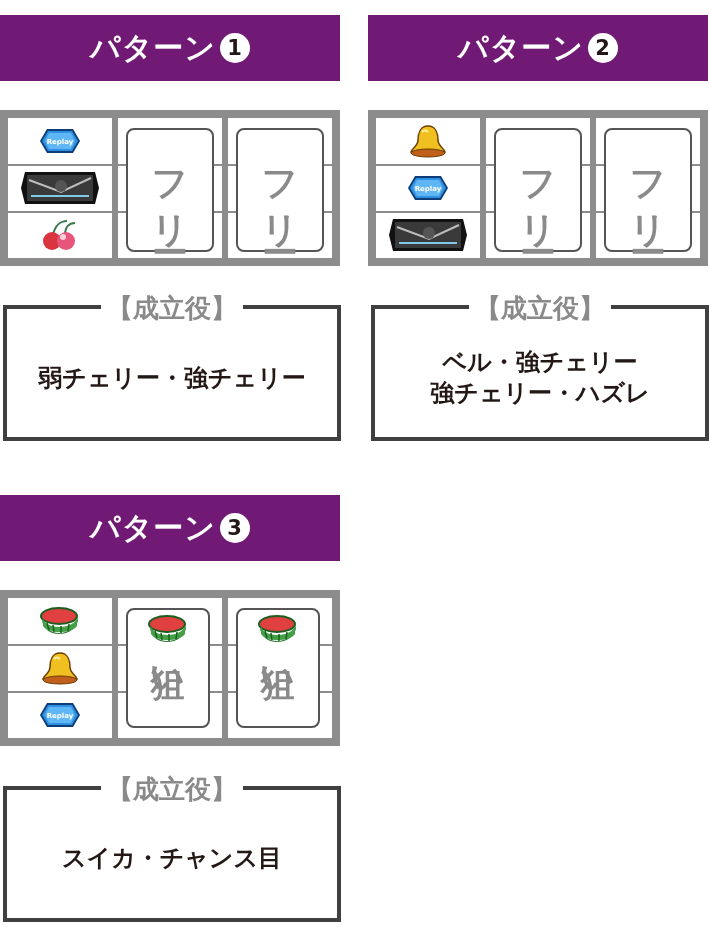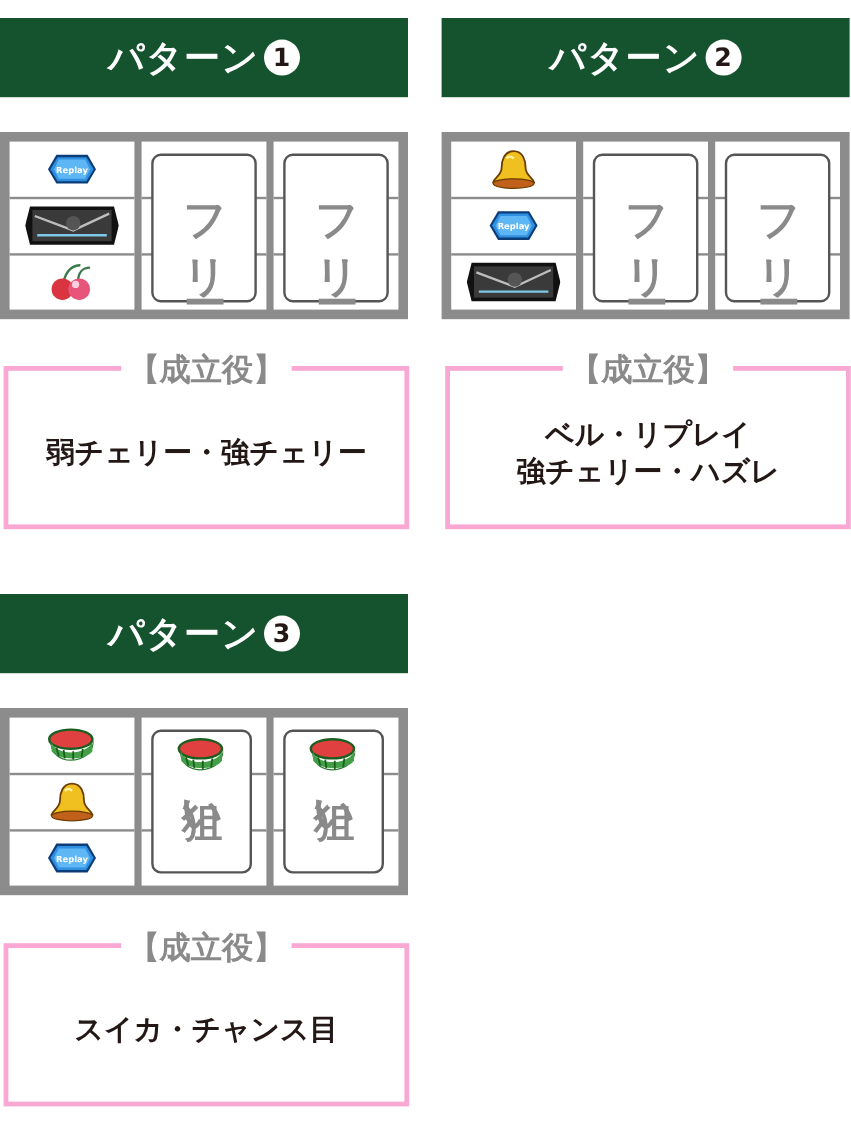--- a/index.html
+++ b/index.html
@@ -1,38 +1,38 @@
 <!DOCTYPE html>
 <html><head>
 <meta charset="utf-8">
 <style>
   html,body{margin:0;padding:0;background:#ffffff;}
   body{width:709px;height:935px;position:relative;overflow:hidden;font-family:"DejaVu Sans",sans-serif;}
   .pattern{position:absolute;width:340px;}
-  .header{position:absolute;left:0;top:0;width:340px;height:66px;background:#14532d;color:#ffffff;
+  .header{position:absolute;left:0;top:0;width:340px;height:66px;background:#701a75;color:#ffffff;
     display:flex;align-items:center;justify-content:center;font-weight:bold;font-size:30px;letter-spacing:1px;}
   .header .num{display:inline-flex;align-items:center;justify-content:center;width:30px;height:30px;border-radius:50%;
     background:#ffffff;color:#231815;font-size:21px;font-weight:bold;margin-left:4px;}
   .reels{position:absolute;left:0;top:95px;width:340px;height:156px;background:#8c8c8c;}
   .reel{position:absolute;top:8px;height:140px;background:#ffffff;}
   .reel.r1{left:8px;width:104px;}
   .reel.r2{left:118px;width:104px;}
   .reel.r3{left:228px;width:104px;}
   .cell{position:absolute;left:0;width:100%;height:46px;display:flex;align-items:center;justify-content:center;}
   .cell.c0{top:0;}
   .cell.c1{top:47px;}
   .cell.c2{top:94px;}
   .rowline{position:absolute;left:0;width:100%;height:2px;background:#8c8c8c;}
   .rowline.l1{top:46px;}
   .rowline.l2{top:93px;}
   .freebox{position:absolute;left:8px;top:10px;width:84px;height:120px;border:2px solid #555;border-radius:8px;background:#fff;
     display:flex;flex-direction:column;align-items:center;justify-content:center;color:#8a8a8a;font-weight:bold;}
   .freebox .vt{writing-mode:vertical-rl;font-size:36px;line-height:1;letter-spacing:2px;}
   .freebox .vt2{writing-mode:vertical-rl;font-size:34px;line-height:1;}
-  .resultbox{position:absolute;left:3px;width:330px;height:128px;border:4px solid #f9a8d4;background:#fff;}
+  .resultbox{position:absolute;left:3px;width:330px;height:128px;border:4px solid #404040;background:#fff;}
   .resultbox .label{position:absolute;top:-18px;left:50%;transform:translateX(-50%);background:#fff;padding:0 6px;
     color:#8a8a8a;font-weight:bold;font-size:26px;white-space:nowrap;}
   .resultbox .body{position:absolute;left:0;right:0;top:18px;bottom:0;display:flex;flex-direction:column;align-items:center;justify-content:center;
     color:#231815;font-weight:bold;font-size:24px;line-height:1.3;text-align:center;}
   
   .sym-replay{width:42px;height:26px;}
   .sym-bar{width:78px;height:36px;}
   .sym-cherry{width:38px;height:32px;}
   .sym-bell{width:40px;height:34px;}
   .sym-melon{width:42px;height:30px;}
@@ -159,21 +159,21 @@
       <div class="rowline l1"></div>
       <div class="rowline l2"></div>
       <div class="freebox">
           <span class="vt">フリー</span>
         </div>
     </div>
   </div>
   <div class="resultbox" style="top:290px;">
     <div class="label">【成立役】</div>
     <div class="body" style="top:10px;">
-      <div>ベル・リプレイ</div>
+      <div>ベル・強チェリー</div>
       <div>強チェリー・ハズレ</div>
     </div>
   </div>
 </div>
 
 <div class="pattern" style="left:0;top:495px;">
   <div class="header">
     <span>パターン</span>
       <span class="num">3</span>
   </div>

